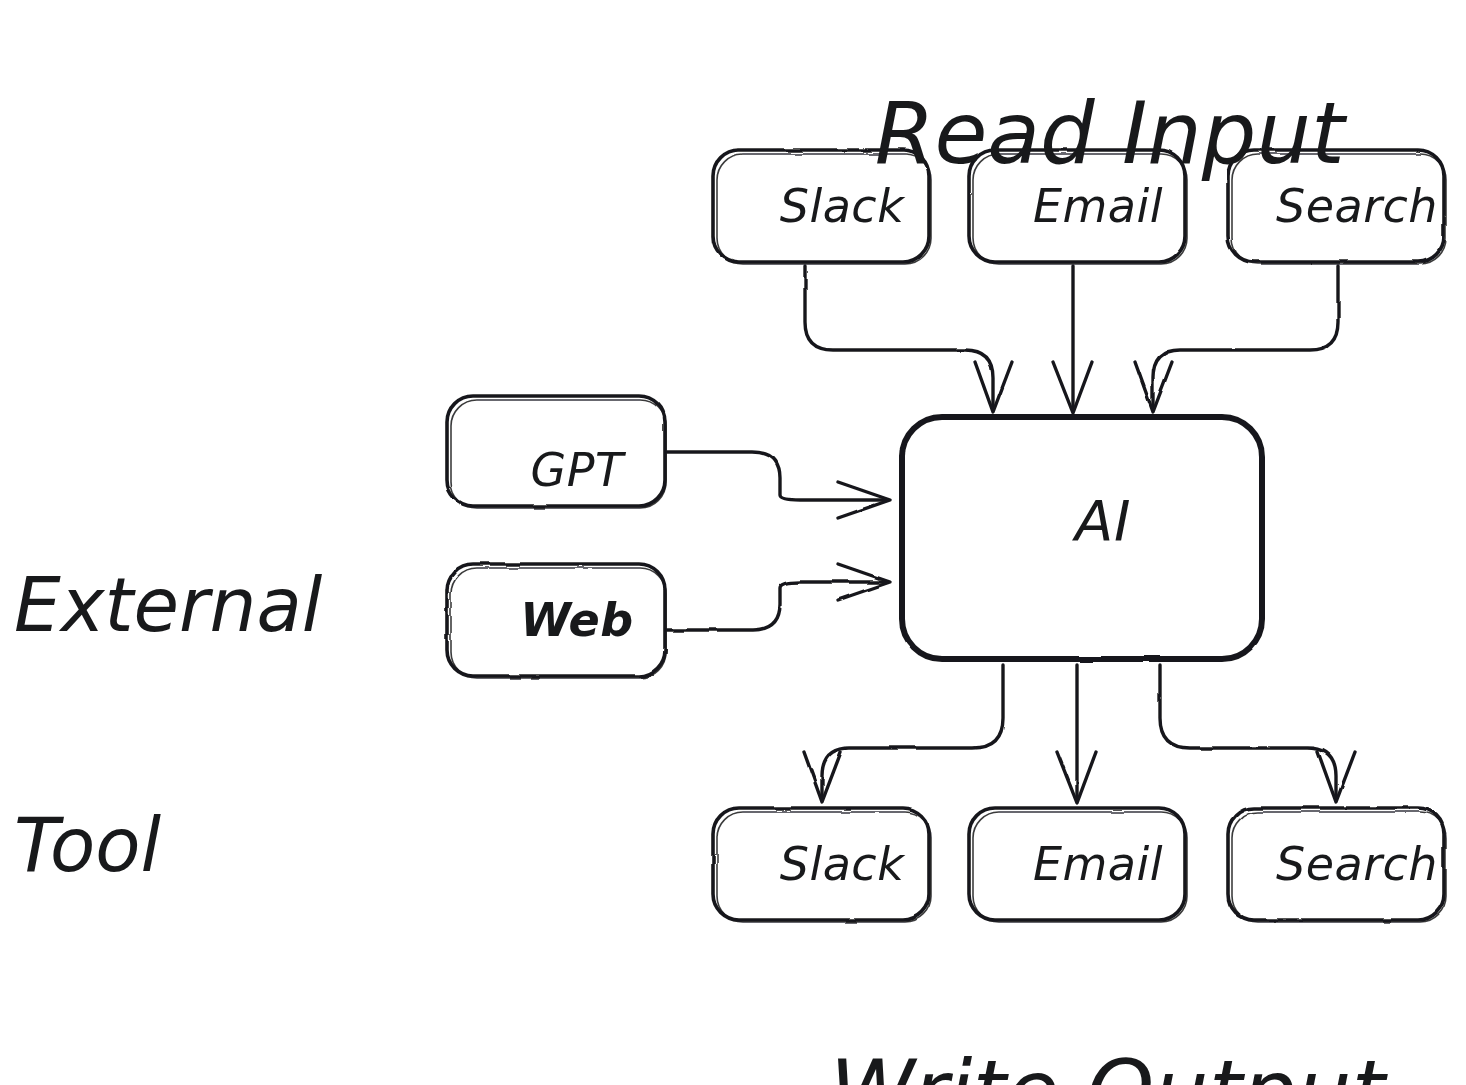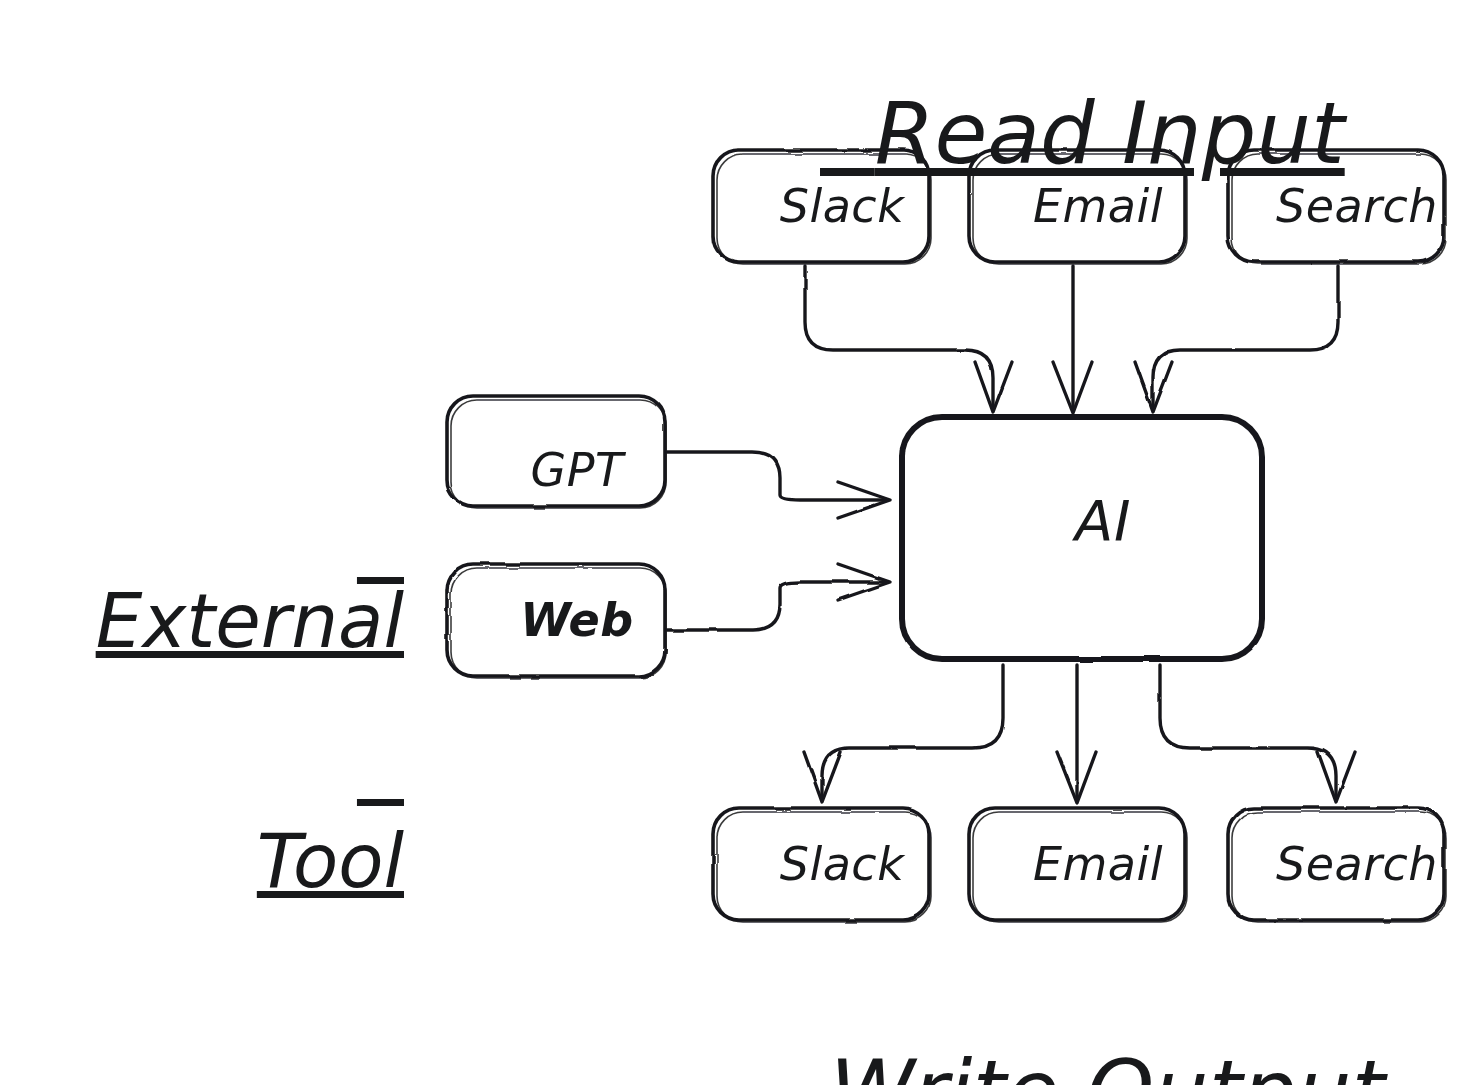--- a/index.html
+++ b/index.html
@@ -35,21 +35,20 @@
     display: block;
     line-height: 1;
     white-space: nowrap;
   }
   .group-title {
     position: absolute;
     color: #18191b;
     line-height: 1.0;
     white-space: pre;
     user-select: none;
-    text-decoration: underline;
   }
   
   .hand {
     font-family: "DejaVu Sans", sans-serif;
     font-weight: 400;
     font-style: italic;
   }
 </style>
 </head>
 <body>
@@ -142,21 +141,21 @@
       <path d="M1318,752 L1336,802 L1355,752" stroke-width="3.4"></path>
     </g>
 
   </g>
 </svg>
 
 <div class="group-title hand" style="left:820px; top:4px; font-size:86px;">
   <span>Read Input</span>
 </div>
 
-<div class="group-title hand" style="left:14px; top:436px; font-size:74px; text-align:right; width:390px;">
+<div class="group-title hand" style="left:14px; top:420px; font-size:74px; width:390px;">
   <div><span>External</span></div>
   <div style="margin-top:18px;"><span>Tool</span></div>
 </div>
 
 <div class="group-title hand" style="left:775px; top:962px; font-size:86px;">
   <span>Write Output</span>
 </div>
 
 <div class="node hand" style="left:713px; top:150px; width:216px; height:112px; font-size:46px;">
   <span class="node-label">Slack</span>

